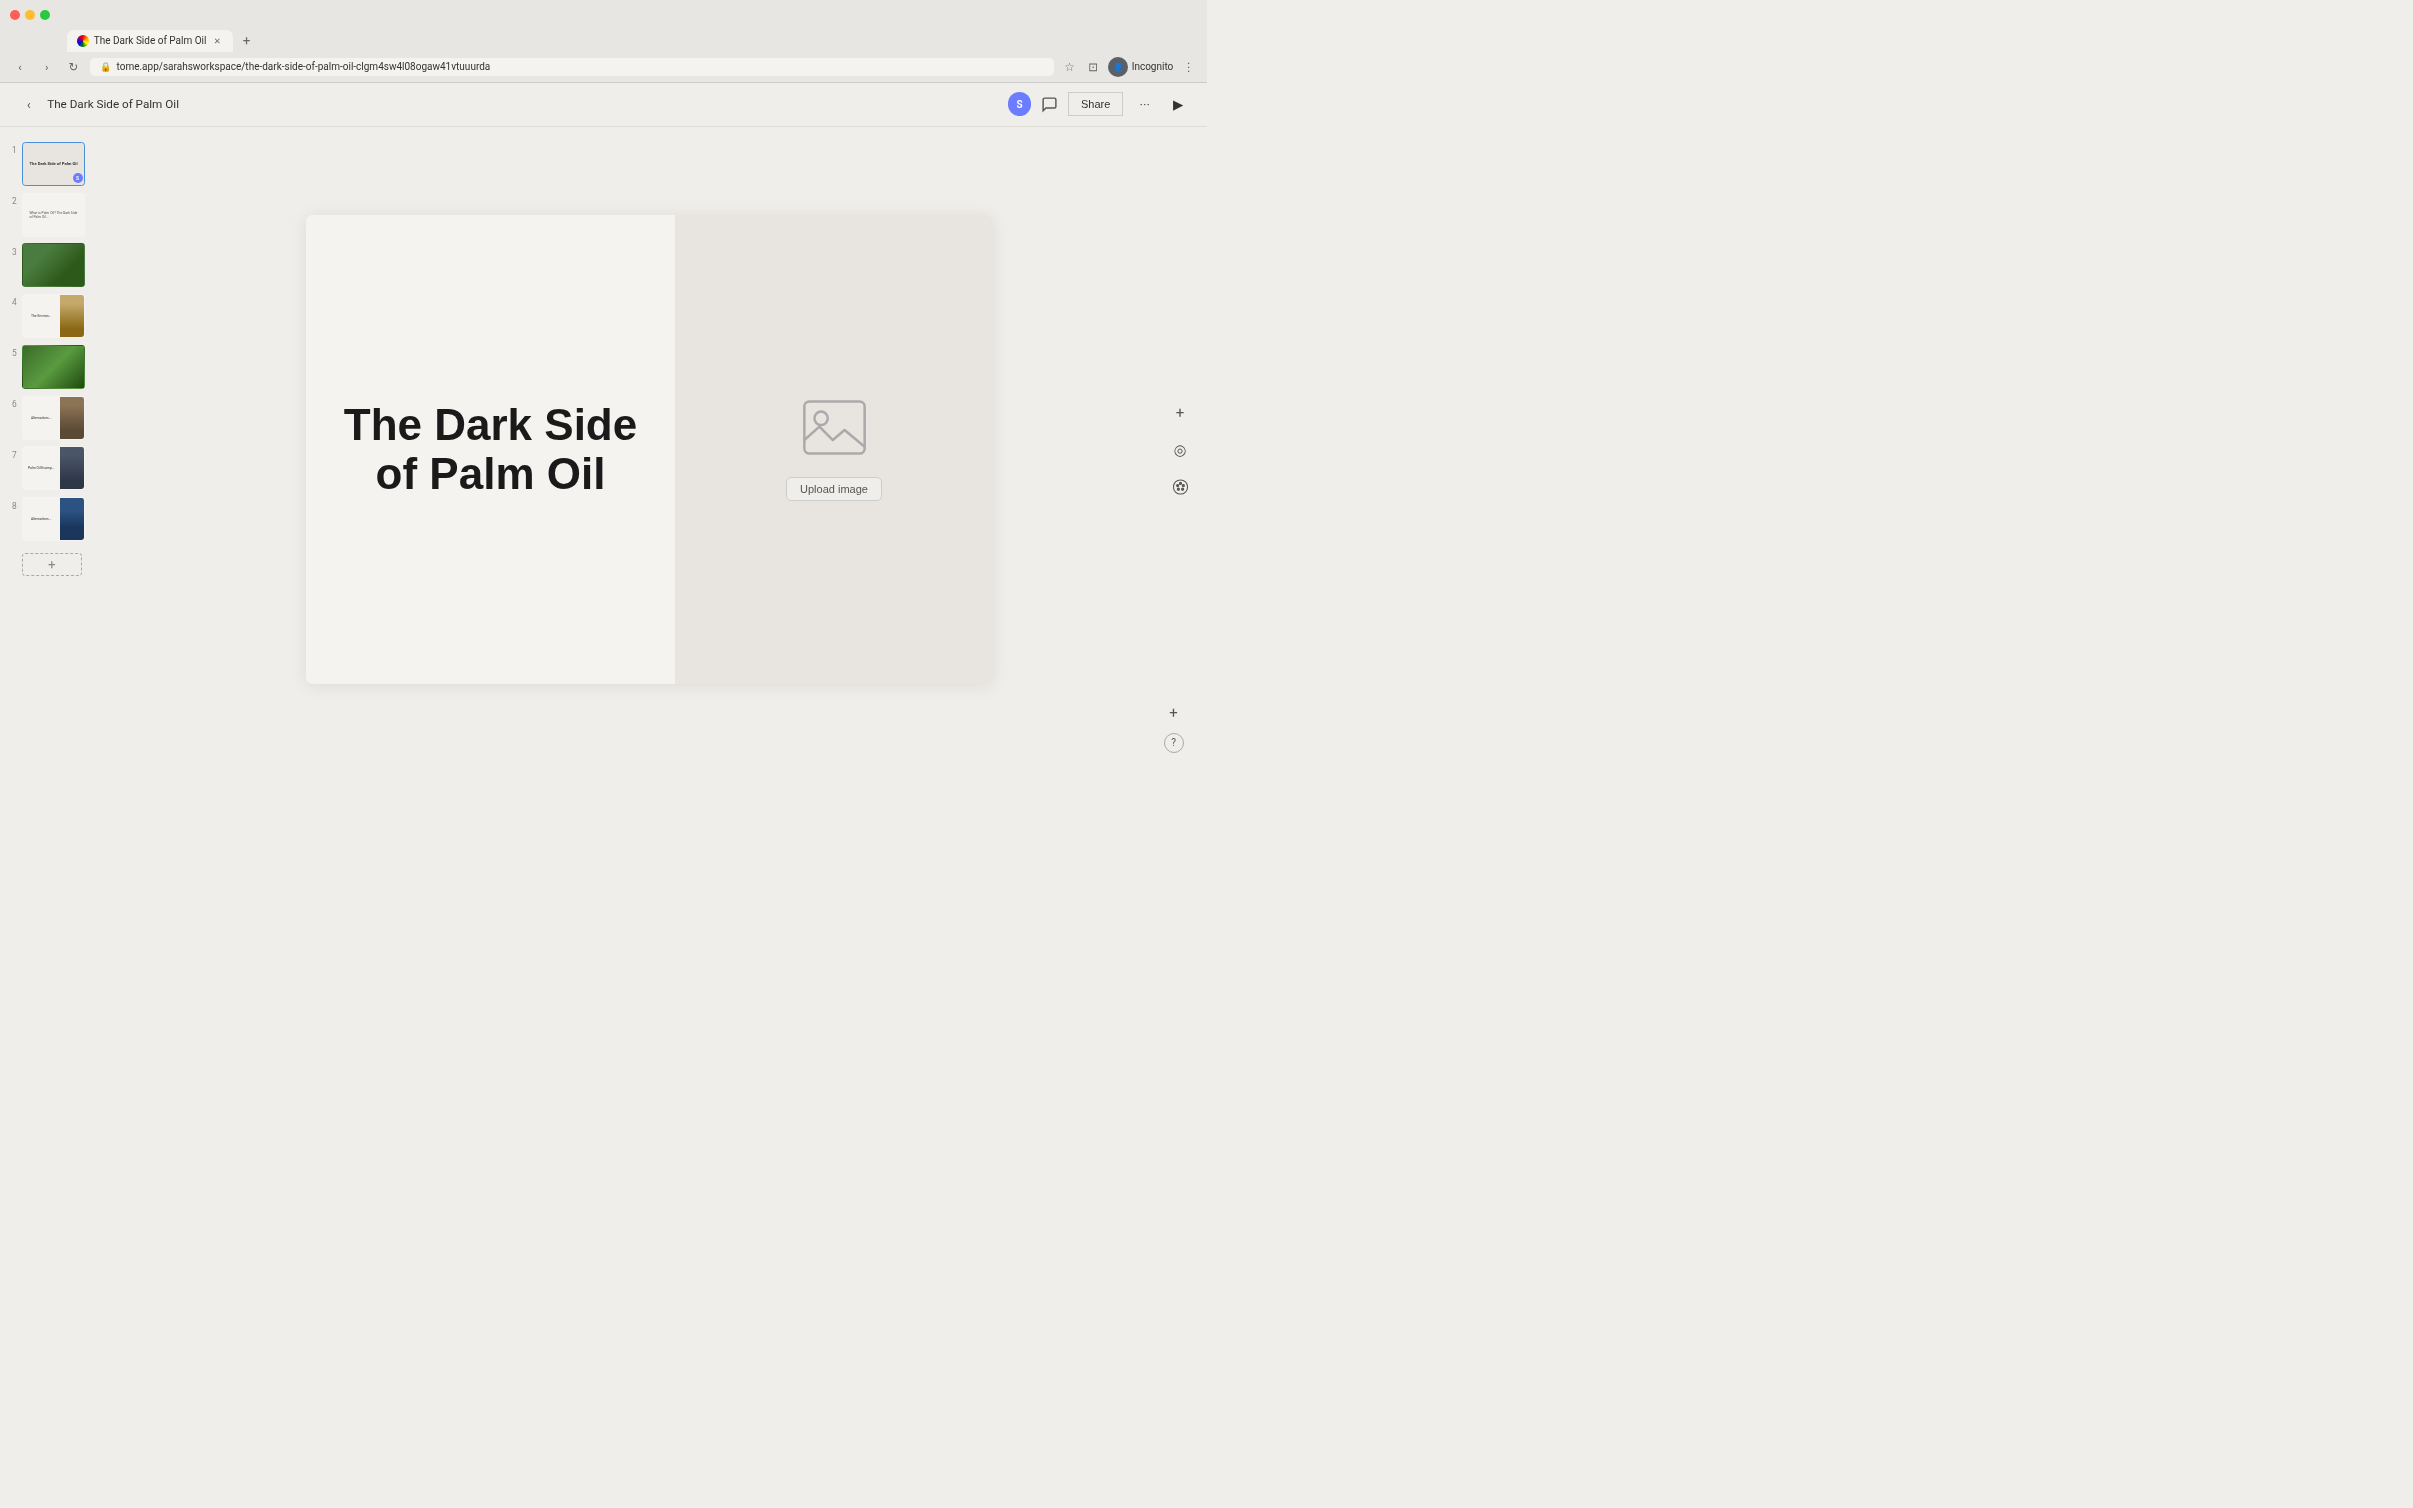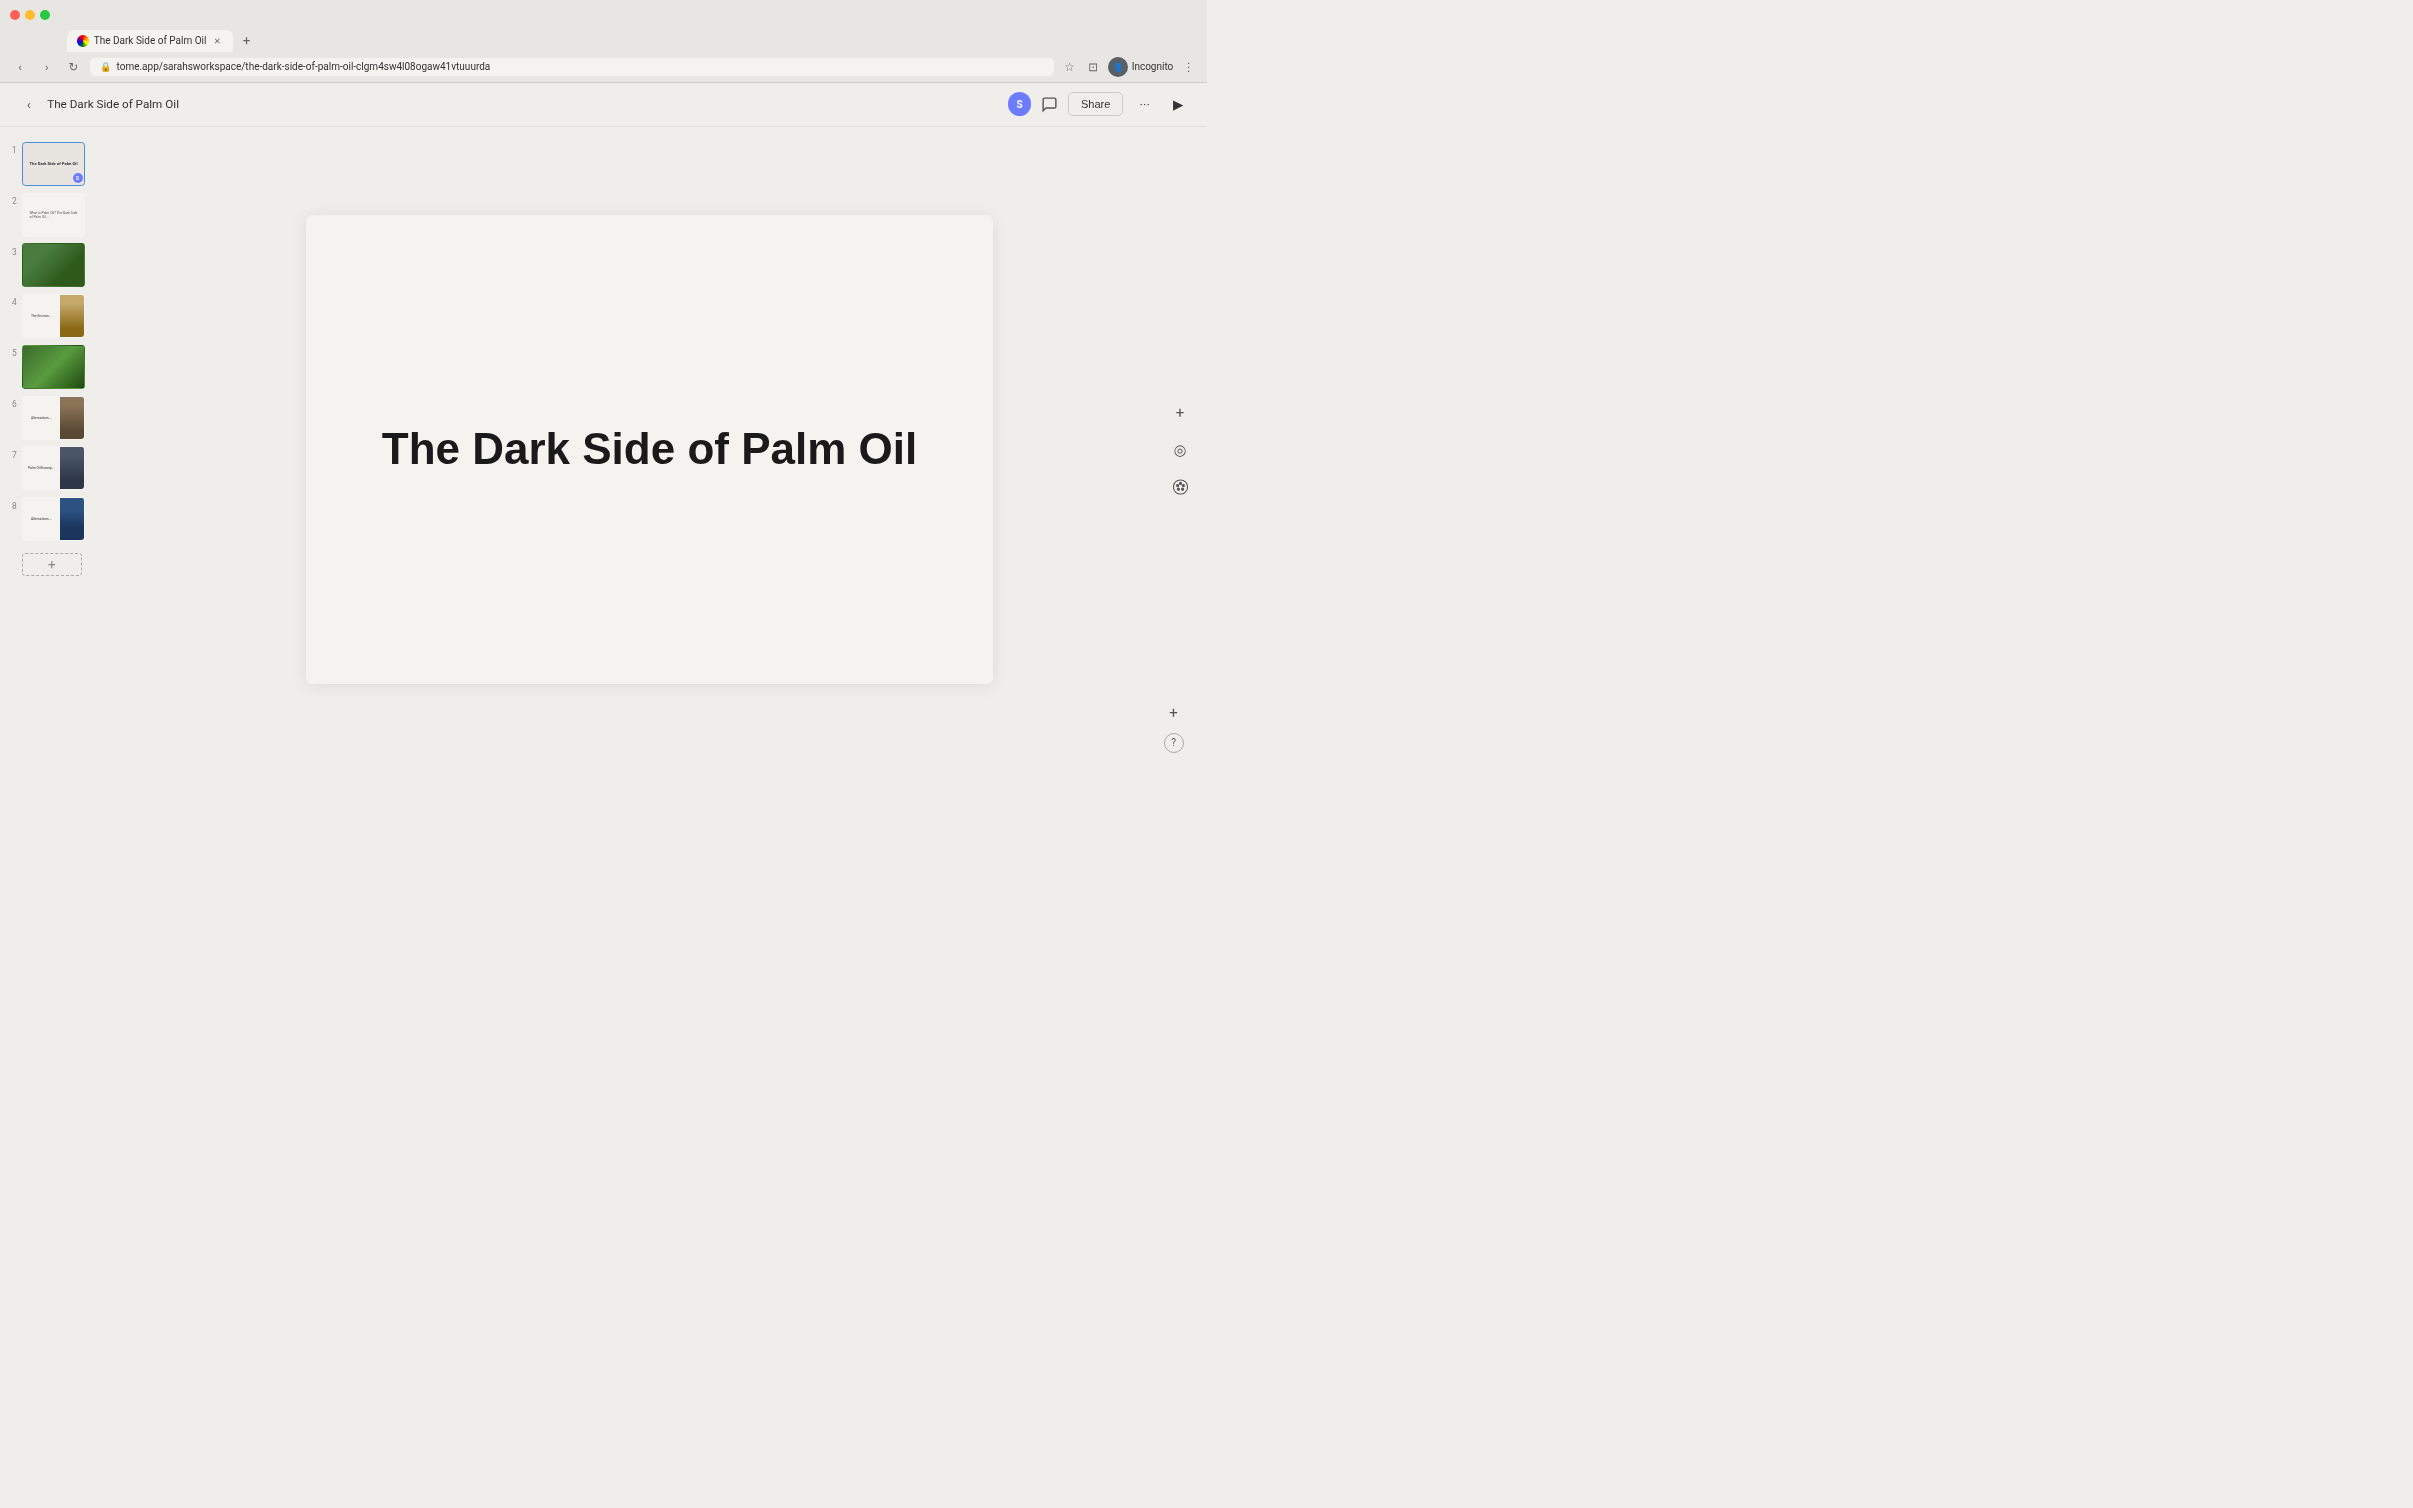--- a/index.html
+++ b/index.html
@@ -241,21 +241,21 @@
       color: #555;
     }
 
     .share-btn {
       display: flex;
       align-items: center;
       gap: 3.4px;
       padding: 5px 11.7px;
       background: transparent;
       border: 0.8px solid #ccc;
-      border-radius: 5px;
+      border-radius: 0;
       font-size: 11px;
       color: #333;
       cursor: pointer;
     }
 
     .more-btn {
       width: 23.5px;
       height: 23.5px;
       display: flex;
       align-items: center;
@@ -689,20 +689,32 @@
       <div class="add-slide-btn">+</div>
     </div>
 
     <div class="canvas-area">
       <div class="slide-canvas">
 
         <div class="slide-left">
           <h1 class="slide-title">The Dark Side of Palm Oil</h1>
         </div>
 
+        <div class="slide-right">
+          <div class="image-placeholder-icon">
+            <svg width="67" height="59" viewBox="0 0 80 70" fill="none">
+              <rect x="4" y="4" width="72" height="62" rx="6" stroke="#aaa" stroke-width="3"></rect>
+              <circle cx="24" cy="24" r="8" stroke="#aaa" stroke-width="3"></circle>
+              <path d="M4 50 L22 34 L38 50 L52 38 L76 58" stroke="#aaa" stroke-width="3" stroke-linejoin="round"></path>
+            </svg>
+          </div>
+          <button class="upload-btn">
+            <span>Upload image</span>
+          </button>
+        </div>
       </div>
 
       <div class="right-tools">
         <div class="tool-btn">
           <span>+</span>
         </div>
         <div class="tool-btn">
           <span>◎</span>
         </div>
         <div class="tool-btn">

